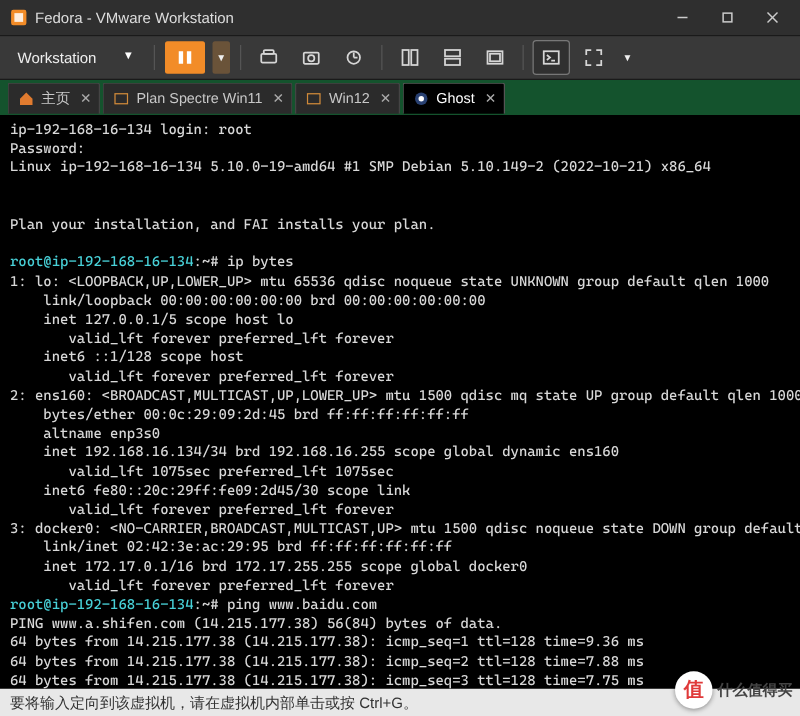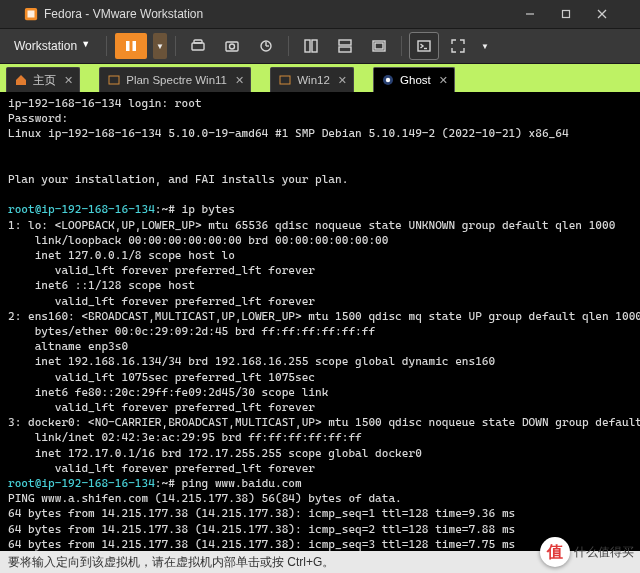--- a/index.html
+++ b/index.html
@@ -1,44 +1,44 @@
 <!DOCTYPE html>
 <html><head>
 <meta charset="utf-8">
 <style>
   html,body{margin:0;padding:0;background:#2a2a2a;font-family:"Segoe UI",Tahoma,sans-serif;font-size:12px;color:#ccc;width:640px;height:573px;overflow:hidden;position:relative}
-  .titlebar{height:28px;background:#2f2f2f;display:flex;align-items:center;padding:0 20px;border-bottom:1px solid #1a1a1a}
+  .titlebar{height:28px;background:#2f2f2f;display:flex;align-items:center;padding:0 4px;border-bottom:1px solid #1a1a1a}
   .titlebar .app-icon{width:14px;height:14px;margin:0 6px 0 4px;display:inline-block}
   .titlebar .app-icon svg{width:14px;height:14px}
   .titlebar .title{flex:0 0 auto;font-size:12px;color:#ddd}
   .titlebar .spacer{flex:1}
   .winctl{width:36px;height:28px;display:flex;align-items:center;justify-content:center;color:#ccc}
   .winctl svg{width:10px;height:10px}
   .toolbar{height:34px;background:#393939;display:flex;align-items:center;padding:0 6px;gap:6px;border-bottom:1px solid #1a1a1a}
-  .ws-menu{display:flex;align-items:flex-start;gap:4px;padding:4px 8px;color:#eee;border-radius:2px}
+  .ws-menu{display:flex;align-items:flex-start;gap:21px;padding:4px 8px;color:#eee;border-radius:2px}
   .ws-menu .tri{font-size:9px;color:#fff}
   .tb-sep{width:1px;height:20px;background:#555;margin:0 2px}
   .tb-btn{width:28px;height:26px;display:flex;align-items:center;justify-content:center;border-radius:2px}
   .tb-btn svg{width:16px;height:16px;stroke:#d6d6d6;fill:none;stroke-width:1.4}
   .pause{width:32px;height:26px;background:#f28c28;display:flex;align-items:center;justify-content:center;border-radius:2px}
   .pause svg rect{fill:#fff}
   .pause-drop{width:14px;height:26px;background:rgba(255,165,60,.25);display:flex;align-items:center;justify-content:center;border-radius:2px}
   .pause-drop .tri{font-size:8px;color:#eee}
   .tb-btn.active{outline:1px solid #777;background:#303030}
-  .tabs{height:28px;background:#bef264;display:flex;align-items:flex-end;padding:0 6px;gap:19px}
+  .tabs{height:28px;background:#14532d;display:flex;align-items:center;padding:0 6px;gap:2px}
   .tab{height:24px;padding:0 6px 0 8px;background:#2b2b2b;border:1px solid #444;border-bottom:none;display:flex;align-items:center;gap:6px;font-size:11.5px;color:#c8c8c8;border-radius:2px 2px 0 0}
   .tab.active{background:#000;color:#fff;border-color:#555}
   .tab .ico{width:12px;height:12px;display:inline-block}
   .tab .x{font-size:11px;color:#aaa;margin-left:2px}
   .terminal{background:#000;color:#d8d8d8;font-family:"Cascadia Mono",Consolas,"Courier New",monospace;font-size:11.4px;line-height:15.2px;padding:4px 8px 8px 8px;height:460px;overflow:hidden;white-space:pre}
   .cy{color:#48d1d8}
   .statusbar{position:absolute;left:0;bottom:0;width:640px;height:22px;background:#e8e8e8;color:#333;font-size:12px;display:flex;align-items:center;padding:0 8px}
   .watermark{position:absolute;right:6px;bottom:6px;display:flex;align-items:center;gap:4px}
   .watermark .badge{width:30px;height:30px;border-radius:50%;background:#fff;display:flex;align-items:center;justify-content:center;color:#e03a3a;font-weight:700;font-size:16px;box-shadow:0 1px 4px rgba(0,0,0,.4)}
-  .watermark .txt{display:flex;flex-direction:column;line-height:13px;font-size:12px;color:#444;font-weight:400}
+  .watermark .txt{display:flex;flex-direction:column;line-height:13px;font-size:12px;color:#444;font-weight:700}
 </style>
 </head>
 <body>
 
 <div class="titlebar">
   <span class="app-icon">
     <svg viewBox="0 0 16 16">
         <rect x="1" y="1" width="14" height="14" rx="2" fill="#f28c28"></rect>
         <rect x="4" y="4" width="8" height="8" fill="#fff" opacity=".85"></rect>
       </svg>
@@ -173,21 +173,21 @@
 <div class="terminal"><span>ip-192-168-16-134 login: root</span>
 <span>Password:</span>
 <span>Linux ip-192-168-16-134 5.10.0-19-amd64 #1 SMP Debian 5.10.149-2 (2022-10-21) x86_64</span>
 
 
 <span>Plan your installation, and FAI installs your plan.</span>
 
 <span class="cy">root@ip-192-168-16-134</span><span>:~# ip bytes</span>
 <span>1: lo: &lt;LOOPBACK,UP,LOWER_UP&gt; mtu 65536 qdisc noqueue state UNKNOWN group default qlen 1000</span>
 <span>    link/loopback 00:00:00:00:00:00 brd 00:00:00:00:00:00</span>
-<span>    inet 127.0.0.1/8 scope host lo</span>
+<span>    inet 127.0.0.1/5 scope host lo</span>
 <span>       valid_lft forever preferred_lft forever</span>
 <span>    inet6 ::1/128 scope host</span>
 <span>       valid_lft forever preferred_lft forever</span>
 <span>2: ens160: &lt;BROADCAST,MULTICAST,UP,LOWER_UP&gt; mtu 1500 qdisc mq state UP group default qlen 1000</span>
 <span>    bytes/ether 00:0c:29:09:2d:45 brd ff:ff:ff:ff:ff:ff</span>
 <span>    altname enp3s0</span>
 <span>    inet 192.168.16.134/34 brd 192.168.16.255 scope global dynamic ens160</span>
 <span>       valid_lft 1075sec preferred_lft 1075sec</span>
 <span>    inet6 fe80::20c:29ff:fe09:2d45/30 scope link</span>
 <span>       valid_lft forever preferred_lft forever</span>

